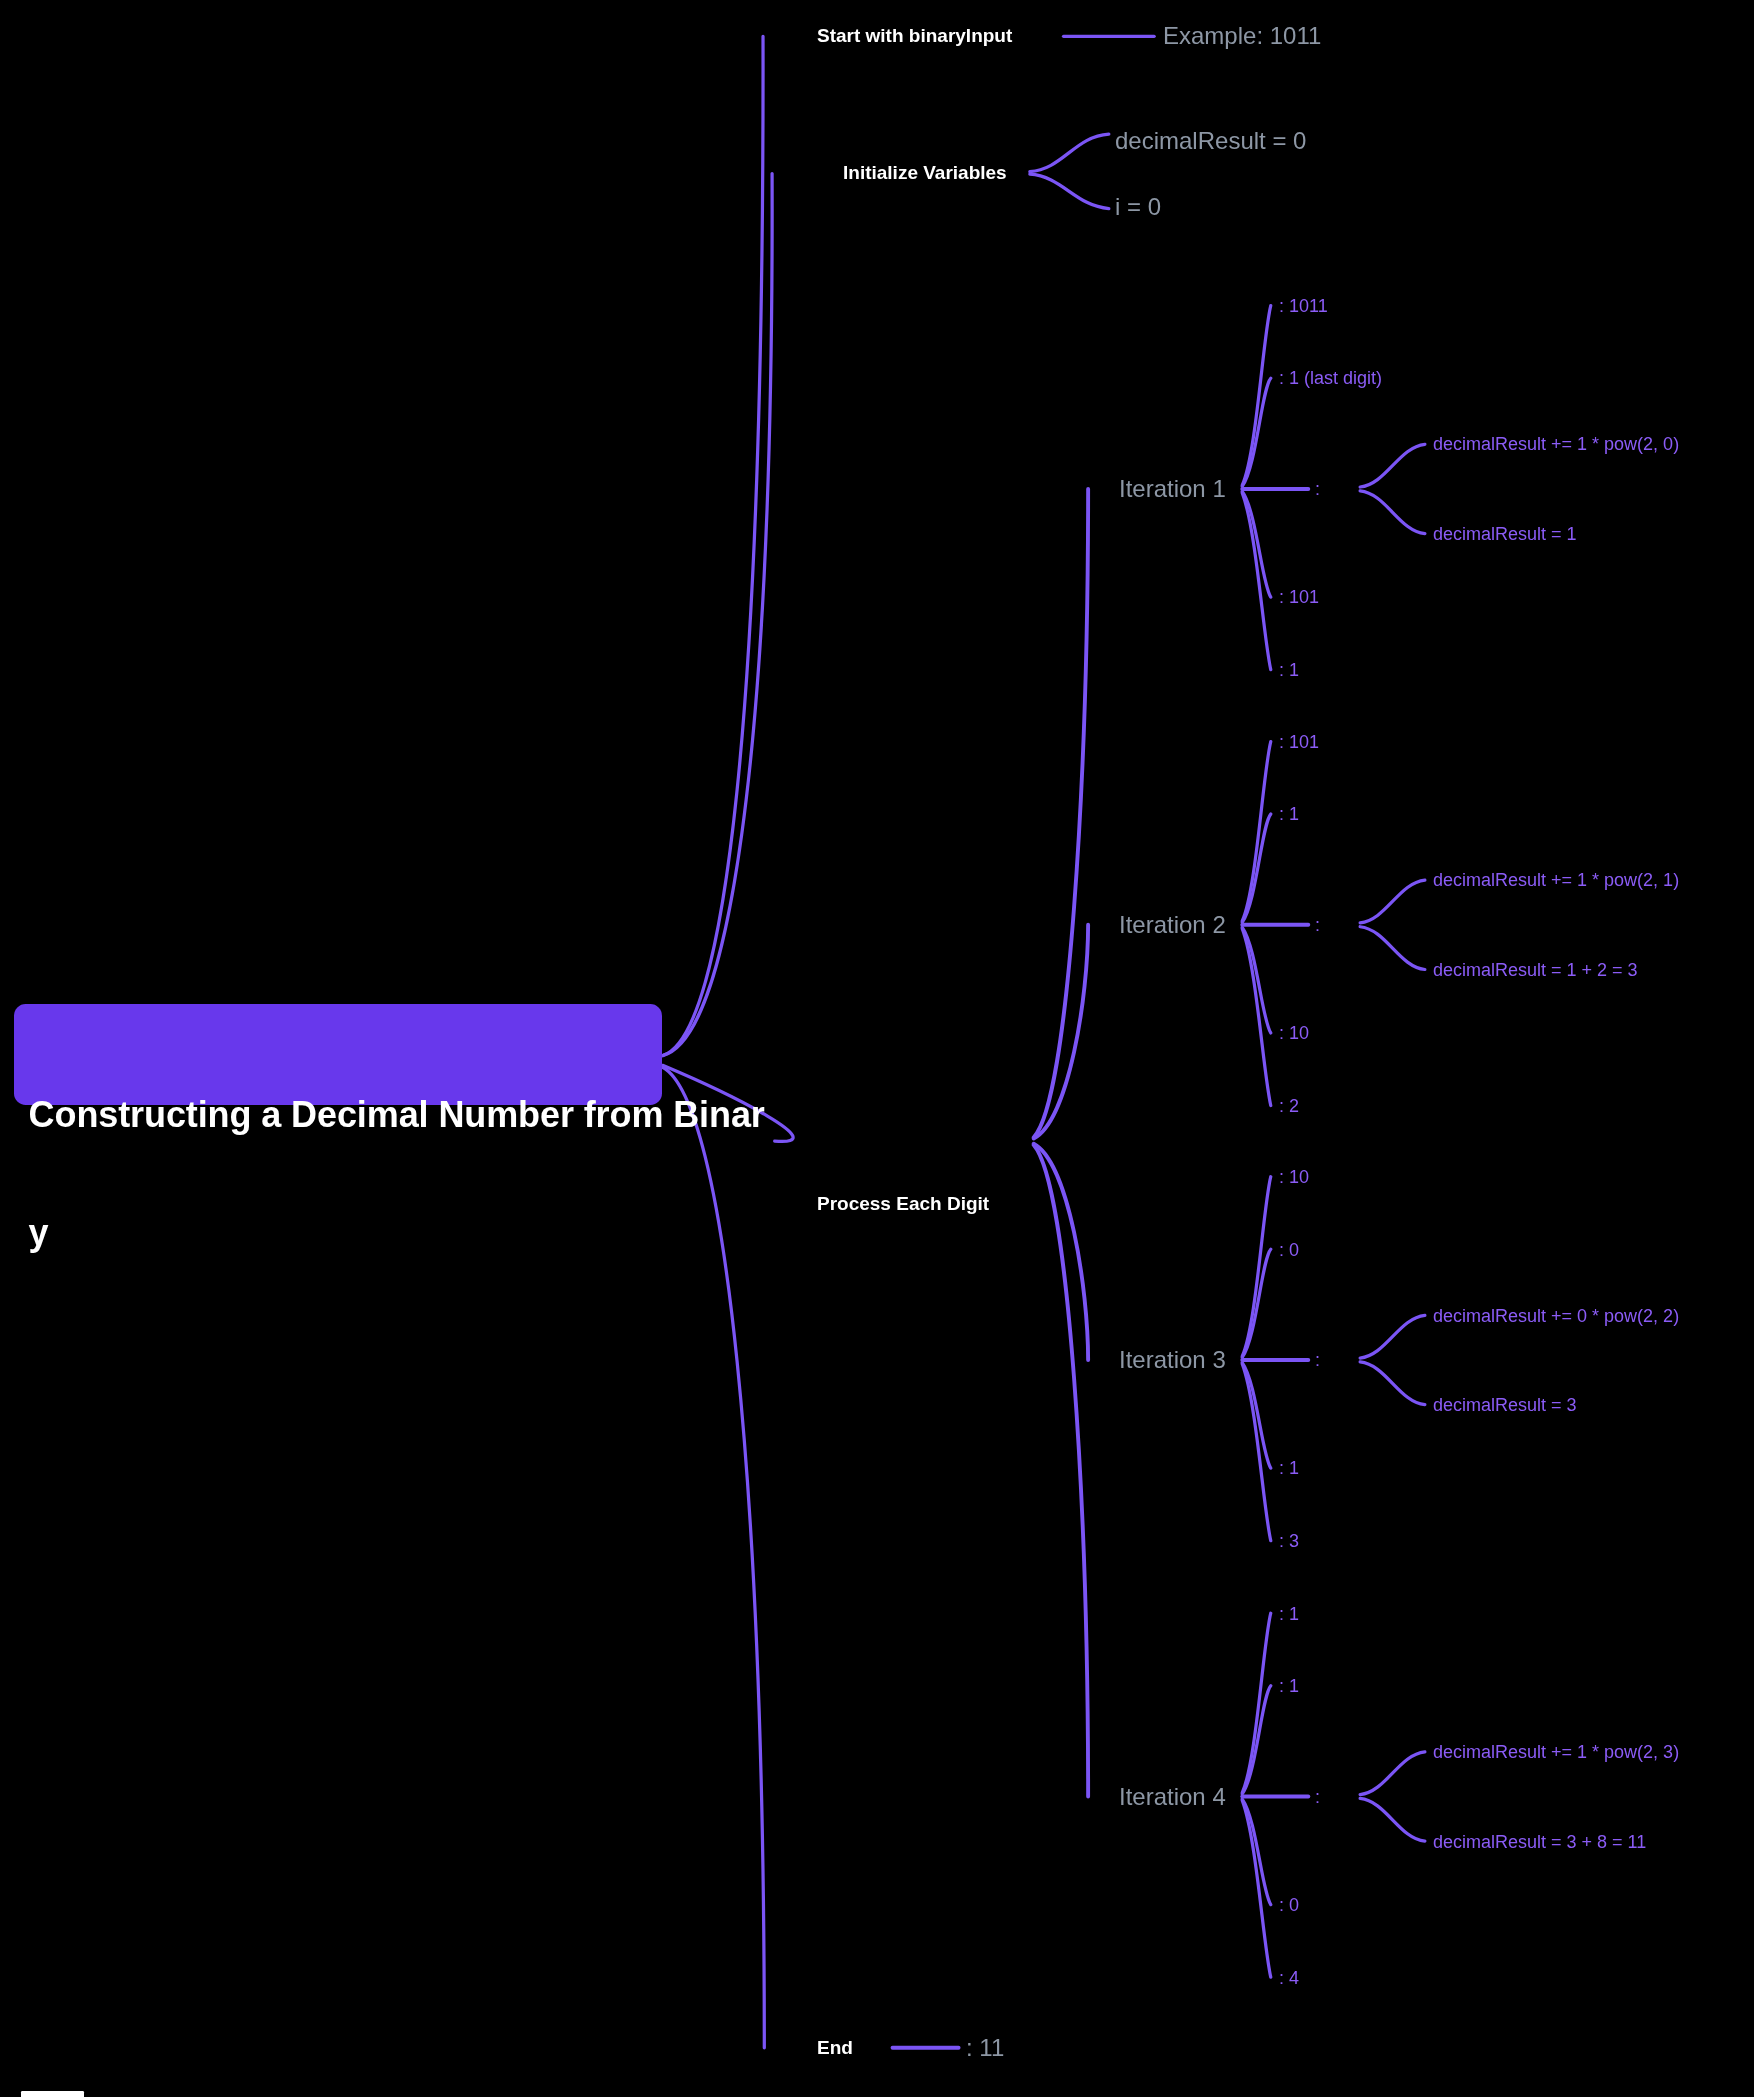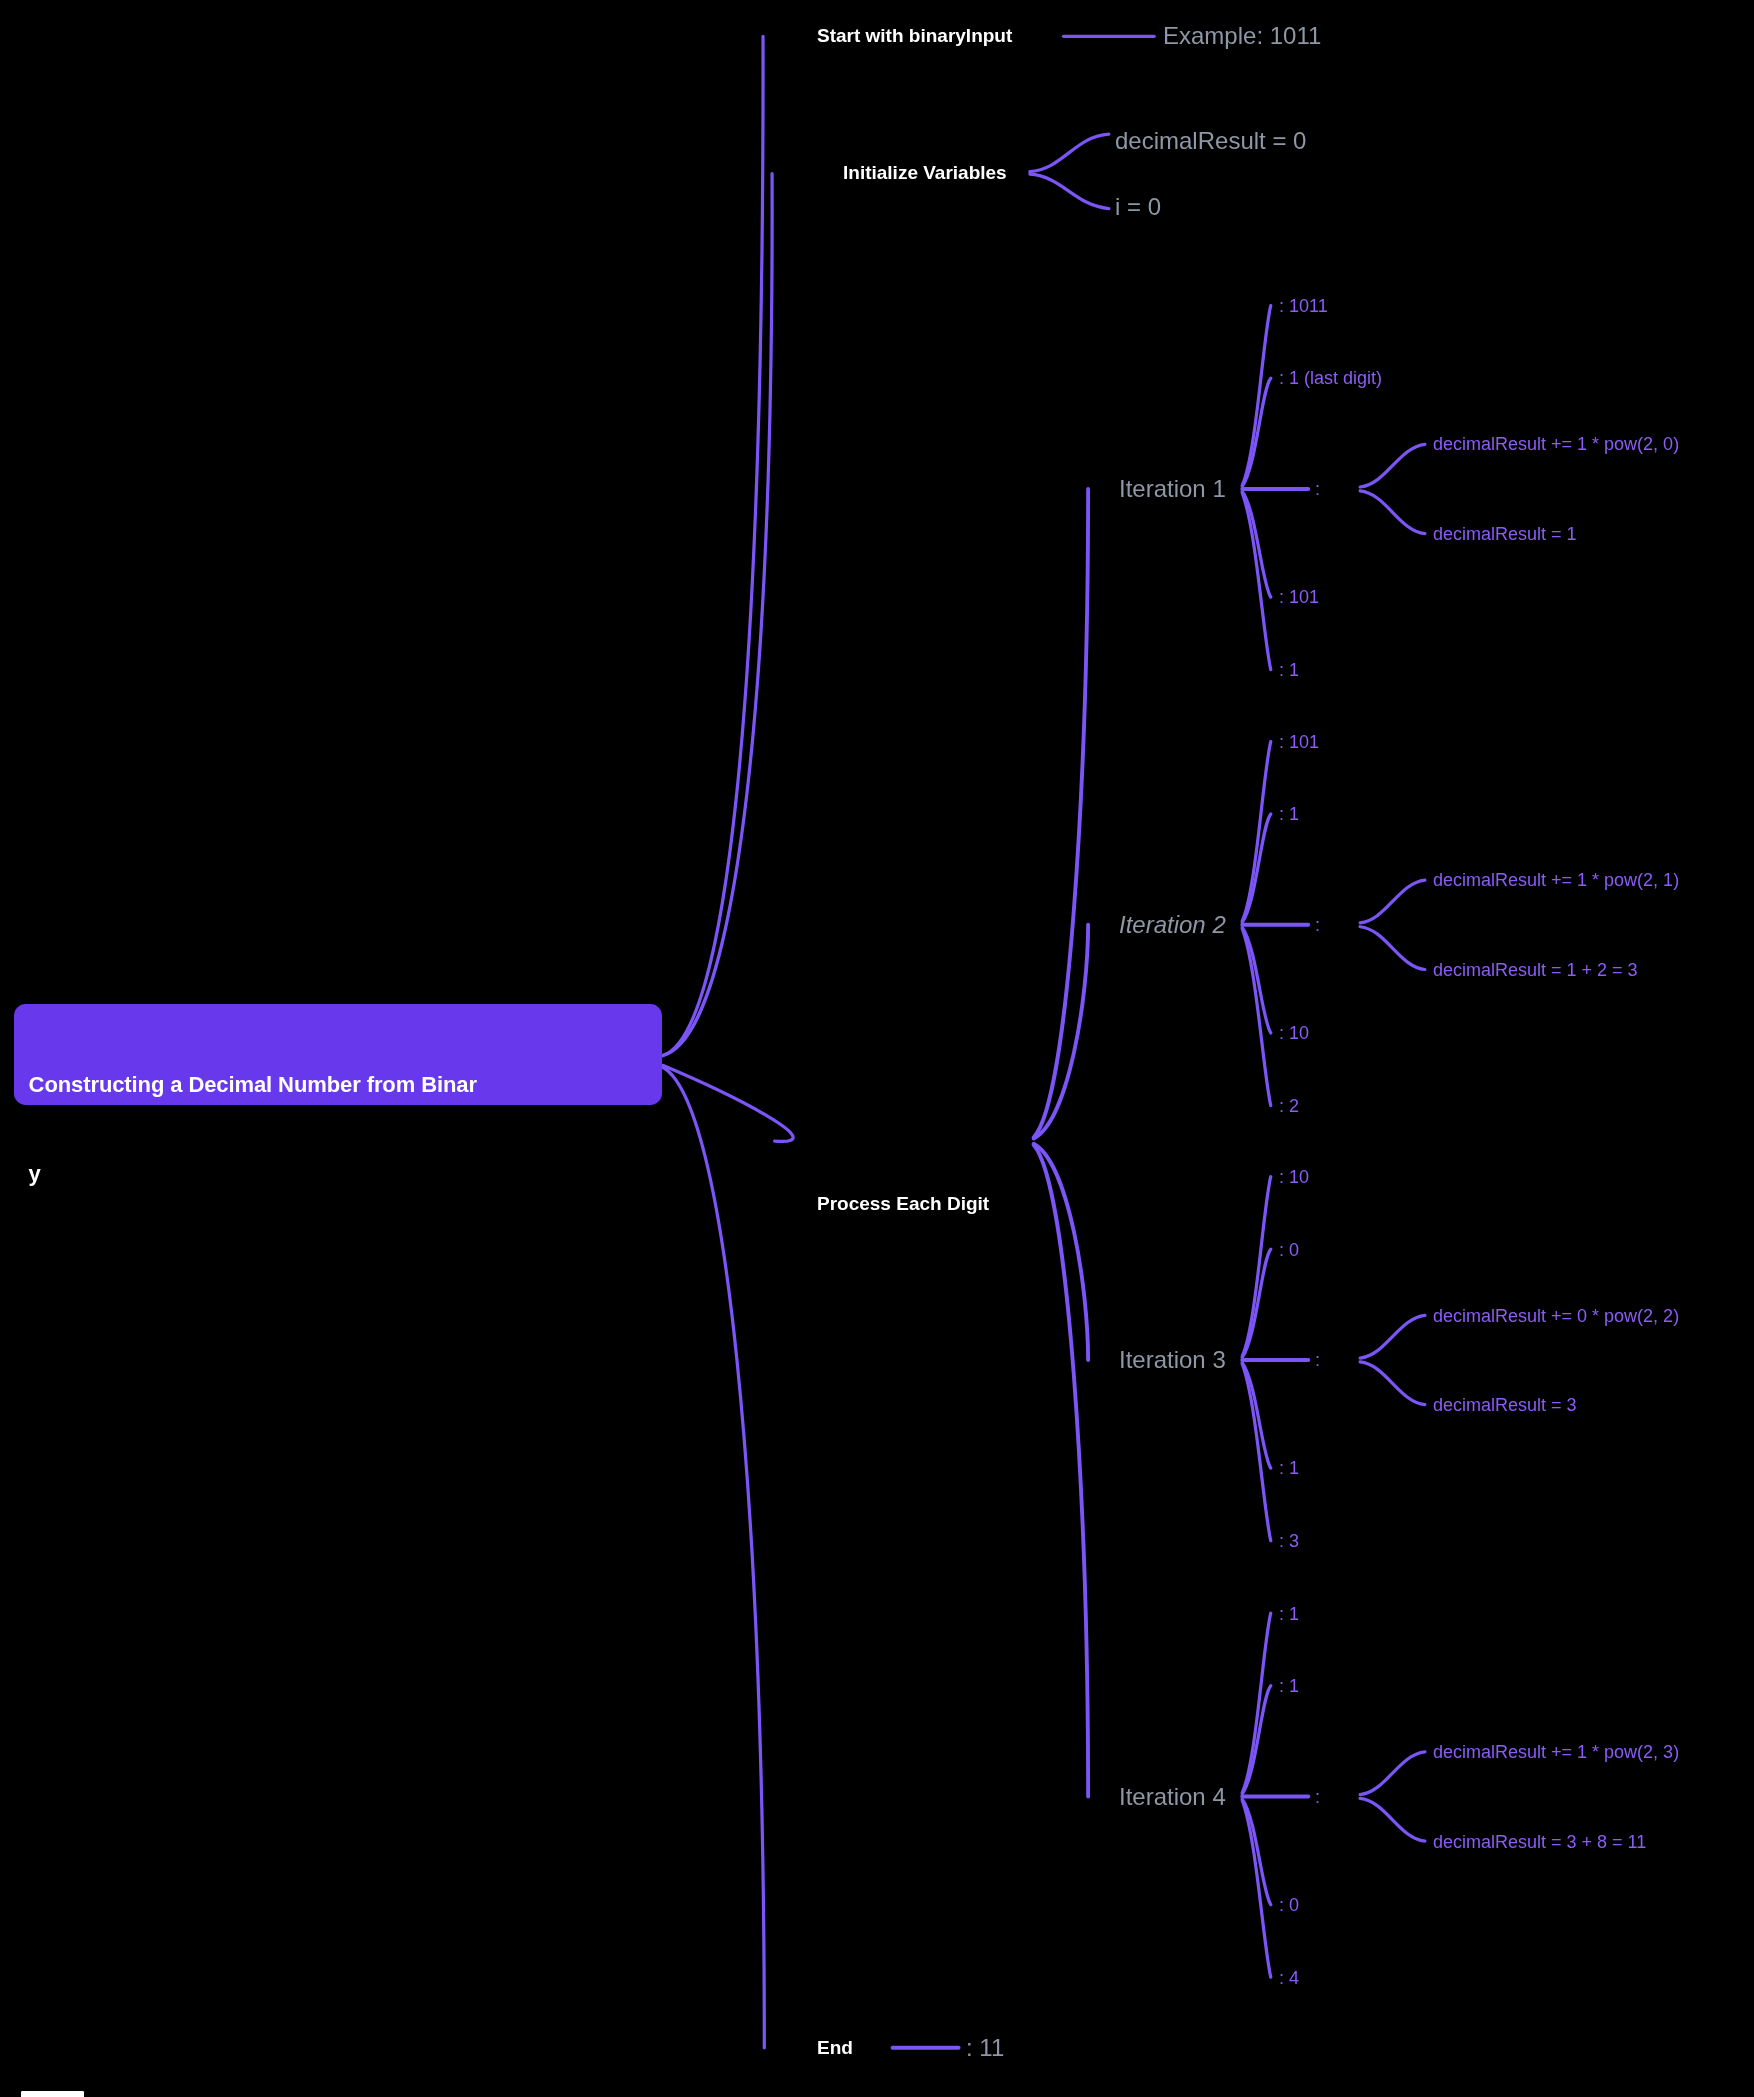--- a/index.html
+++ b/index.html
@@ -5,21 +5,21 @@
   html,body{margin:0;padding:0;background:#000;}
   body{width:1754px;height:2097px;overflow:hidden;font-family:"Liberation Sans",sans-serif;}
   #stage{position:relative;width:1754px;height:2097px;background:#000000;}
   svg#links{position:absolute;left:0;top:0;width:1754px;height:2097px;pointer-events:none;}
   .node{position:absolute;white-space:pre;line-height:1.05;}
   
   #root-node{
     left:14.3px;top:1004px;width:648px;height:101px;
     background:#6838ec;border-radius:11.7px;
     box-sizing:border-box;padding:13px 14.3px 0 14.3px;
-    color:#ffffff;font-size:22px;font-weight:700;letter-spacing:-0.1px;
+    color:#ffffff;font-size:36px;font-weight:700;letter-spacing:-0.1px;
     display:block;
   }
   #root-node .rl{display:block;height:43px;line-height:43px;}
   
   .l1{color:#ffffff;font-size:19px;font-weight:700;letter-spacing:0px;}
   
   .l2{color:#8d97a5;font-size:24px;font-weight:400;}
   .l3{color:#8b5cf6;font-size:18px;font-weight:400;}
   .rt{transform:translateY(-50%);}
   #bottom-chip{position:absolute;left:21px;top:2091px;width:63px;height:7.8px;background:#ffffff;border-radius:1.3px;}
@@ -107,21 +107,21 @@
   <div class="node l2 rt" style="left:1119px;top:489px;">Iteration 1</div>
 
   <div class="node l3 rt" style="left:1279px;top:306px;">: 1011</div>
   <div class="node l3 rt" style="left:1279px;top:378px;">: 1 (last digit)</div>
   <div class="node l3 rt" style="left:1315px;top:489px;">:</div>
   <div class="node l3 rt" style="left:1279px;top:597px;">: 101</div>
   <div class="node l3 rt" style="left:1279px;top:670px;">: 1</div>
   <div class="node l3 rt" style="left:1433px;top:444px;">decimalResult += 1 * pow(2, 0)</div>
   <div class="node l3 rt" style="left:1433px;top:534px;">decimalResult = 1</div>
 
-  <div class="node l2 rt" style="left:1119px;top:925px;font-style:italic;">Iteration 2</div>
+  <div class="node l2 rt" style="left:1119px;top:925px;">Iteration 2</div>
 
   <div class="node l3 rt" style="left:1279px;top:742px;">: 101</div>
   <div class="node l3 rt" style="left:1279px;top:814px;">: 1</div>
   <div class="node l3 rt" style="left:1315px;top:925px;">:</div>
   <div class="node l3 rt" style="left:1279px;top:1033px;">: 10</div>
   <div class="node l3 rt" style="left:1279px;top:1106px;">: 2</div>
   <div class="node l3 rt" style="left:1433px;top:880px;">decimalResult += 1 * pow(2, 1)</div>
   <div class="node l3 rt" style="left:1433px;top:970px;">decimalResult = 1 + 2 = 3</div>
 
   <div class="node l2 rt" style="left:1119px;top:1360px;">Iteration 3</div>

